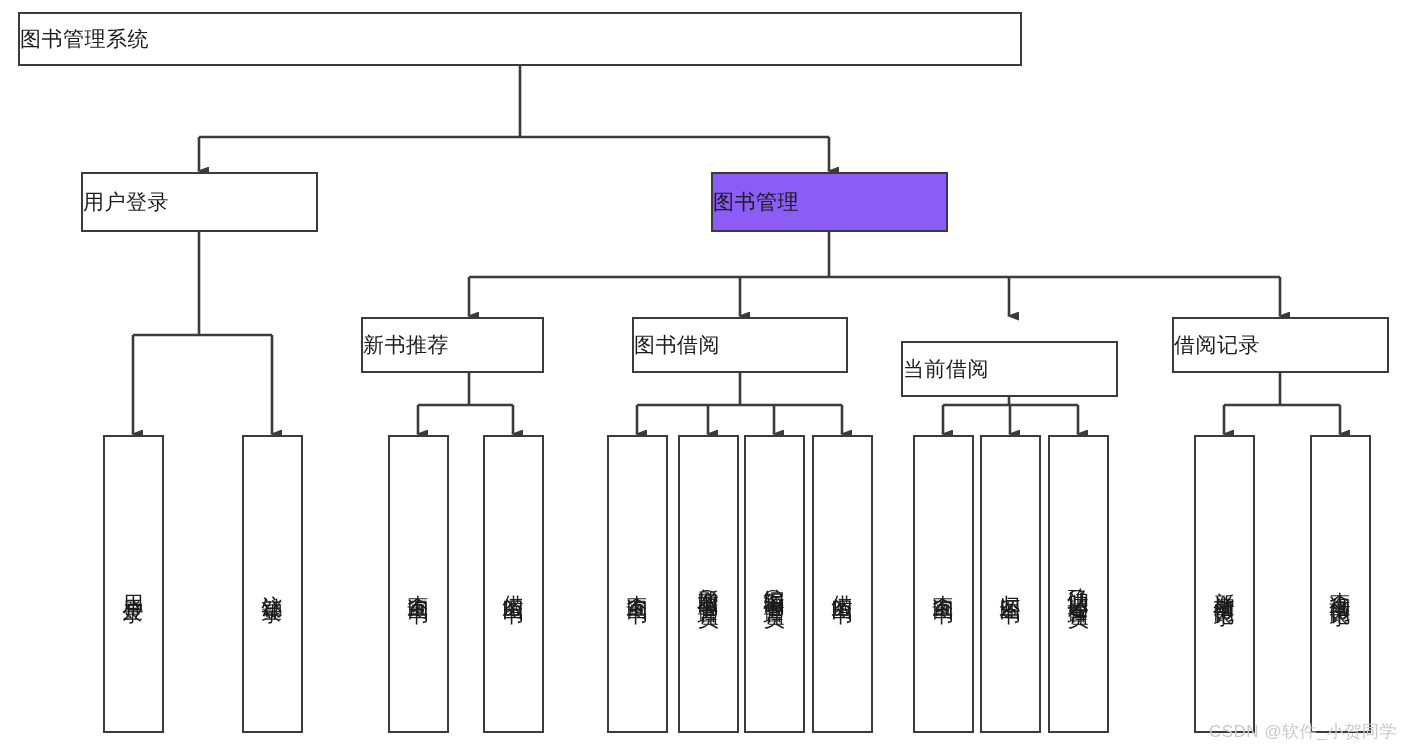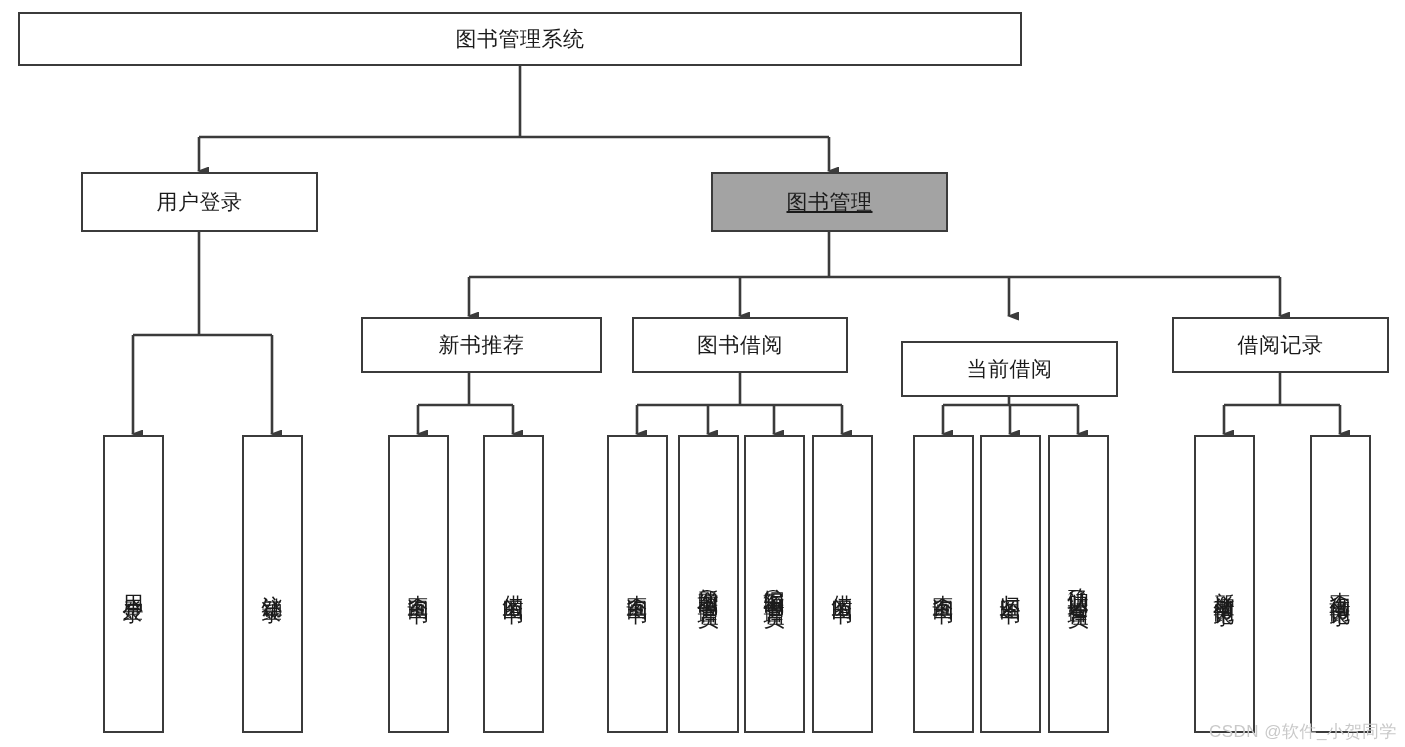--- a/index.html
+++ b/index.html
@@ -28,21 +28,20 @@
     width: 1405px;
     height: 747px;
   }
   .node-box {
     position: absolute;
     box-sizing: border-box;
     border: 2px solid #3b3b3b;
     background: #ffffff;
     display: flex;
     align-items: center;
-    justify-content: center;
     color: #1b1b1b;
     overflow: hidden;
   }
   .node-box.horiz {
     font-size: 21px;
     letter-spacing: 0.5px;
   }
   .node-box.vert {
     writing-mode: vertical-rl;
     text-orientation: upright;
@@ -135,24 +134,24 @@
       </g>
   </svg>
 
   <div id="nodes-layer">
       <div class="node-box horiz" style="left: 18px; top: 12px; width: 1004px; height: 54px; border-color: rgb(59, 59, 59); background: rgb(255, 255, 255); color: rgb(27, 27, 27);">
         <span class="node-label">图书管理系统</span>
       </div>
       <div class="node-box horiz" style="left: 81px; top: 172px; width: 237px; height: 60px; border-color: rgb(59, 59, 59); background: rgb(255, 255, 255); color: rgb(27, 27, 27);">
         <span class="node-label">用户登录</span>
       </div>
-      <div class="node-box horiz" style="left: 711px; top: 172px; width: 237px; height: 60px; border-color: rgb(59, 59, 59); background: #a3a3a3; color: rgb(27, 27, 27); text-decoration: underline;">
+      <div class="node-box horiz" style="left: 711px; top: 172px; width: 237px; height: 60px; border-color: rgb(59, 59, 59); background: #8b5cf6; color: rgb(27, 27, 27);">
         <span class="node-label">图书管理</span>
       </div>
-      <div class="node-box horiz" style="left: 361px; top: 317px; width: 241px; height: 56px; border-color: rgb(59, 59, 59); background: rgb(255, 255, 255); color: rgb(27, 27, 27);">
+      <div class="node-box horiz" style="left: 361px; top: 317px; width: 183px; height: 56px; border-color: rgb(59, 59, 59); background: rgb(255, 255, 255); color: rgb(27, 27, 27);">
         <span class="node-label">新书推荐</span>
       </div>
       <div class="node-box horiz" style="left: 632px; top: 317px; width: 216px; height: 56px; border-color: rgb(59, 59, 59); background: rgb(255, 255, 255); color: rgb(27, 27, 27);">
         <span class="node-label">图书借阅</span>
       </div>
       <div class="node-box horiz" style="left: 901px; top: 317px; width: 217px; height: 56px; border-color: rgb(59, 59, 59); background: rgb(255, 255, 255); color: rgb(27, 27, 27); margin-top: 24px;">
         <span class="node-label">当前借阅</span>
       </div>
       <div class="node-box horiz" style="left: 1172px; top: 317px; width: 217px; height: 56px; border-color: rgb(59, 59, 59); background: rgb(255, 255, 255); color: rgb(27, 27, 27);">
         <span class="node-label">借阅记录</span>

